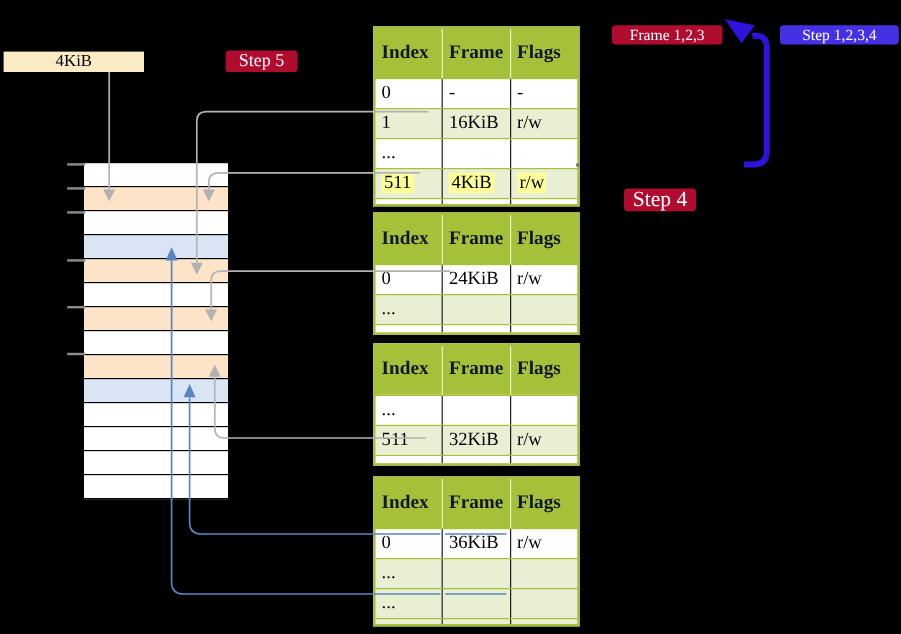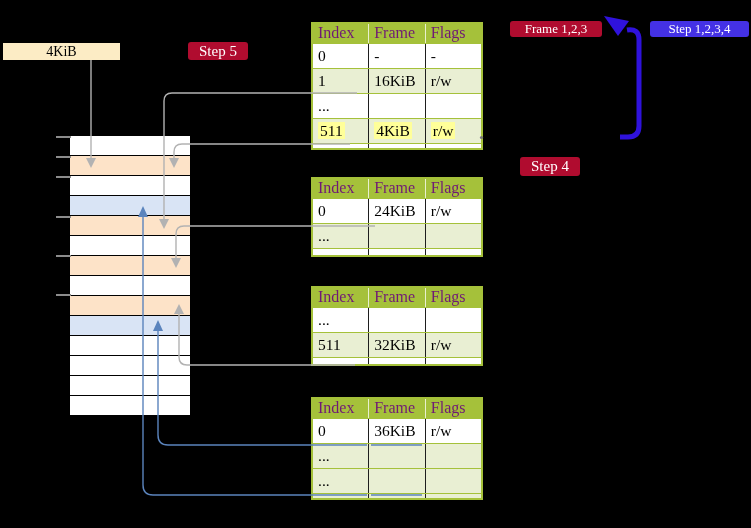--- a/index.html
+++ b/index.html
@@ -11,31 +11,31 @@
   html,body{margin:0;padding:0;background:#000;}
   #canvas{position:relative;width:751px;height:528px;background:#000;overflow:hidden;
           font-family:"Liberation Serif","DejaVu Serif",serif;}
   .abs{position:absolute;}
   .label4k{left:3px;top:43px;width:117px;height:17px;background:var(--cream);
            color:#000;font-size:14px;line-height:17px;text-align:center;}
   .badge{color:#fff;text-align:center;border-radius:3px;background:var(--crimson);}
   #step0{left:188px;top:42px;width:60px;height:18px;font-size:15px;line-height:18px;}
   #steps123{left:510px;top:21px;width:92px;height:16px;font-size:13px;line-height:16px;}
   #steps1234{left:650px;top:21px;width:99px;height:16px;font-size:13px;line-height:16px;background:var(--badge-blue);}
-  #step4{left:520px;top:157px;width:60px;height:19px;font-size:15px;line-height:19px;}
+  #step4{left:520px;top:157px;width:60px;height:19px;font-size:18px;line-height:19px;}
   
   #memory{left:70px;top:136px;width:120px;height:280px;}
   .mrow{height:20px;box-sizing:border-box;border-bottom:1.6px solid #000;}
   .f-white{background:#fff;} .f-peach{background:var(--peach);} .f-blue{background:var(--row-blue);}
   .tick{left:56px;width:15px;height:2px;background:var(--tick);}
   
   table.pt{position:absolute;left:311px;width:172px;border-collapse:collapse;table-layout:fixed;
            background:#fff;border:2px solid var(--green);}
-  table.pt th{background:var(--green);color:#701a75;font-weight:normal;font-size:16px;text-align:left;
-       height:20px;padding:0 0 0 5px;box-sizing:border-box;
+  table.pt th{background:var(--green);color:#0f172a;font-weight:bold;font-size:16px;text-align:left;
+       height:42px;padding:0 0 0 5px;box-sizing:border-box;
        border-top:1.5px solid var(--green);border-bottom:1.5px solid var(--green);
        border-left:1px solid rgba(255,255,255,.75);border-right:1px solid rgba(255,255,255,.75);}
   table.pt td{font-size:15.5px;color:#000;height:25px;padding:0 0 0 5px;box-sizing:border-box;
        border-top:1.5px solid var(--green);border-bottom:1.5px solid var(--green);
        border-left:1px solid #1e1e1e;border-right:1px solid #1e1e1e;overflow:hidden;white-space:nowrap;}
   tr.r-white td{background:#fff;} tr.r-green td{background:var(--row-green);}
   tr.partial td{padding:0;}
   .hl{background:var(--highlight);padding:0 2px;}
   #t1{top:22px;} #t2{top:177px;} #t3{top:286px;} #t4{top:397px;}
   #overlay{position:absolute;left:0;top:0;pointer-events:none;}

